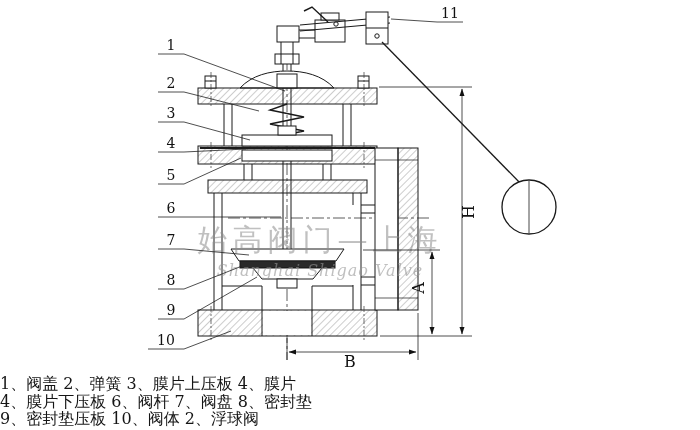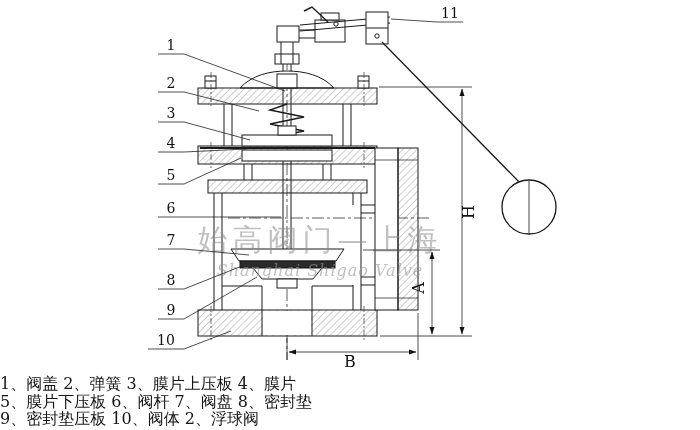--- a/index.html
+++ b/index.html
@@ -212,17 +212,17 @@
     <text class="num" x="171" y="245" text-anchor="middle">7</text>
     <text class="num" x="171" y="285" text-anchor="middle">8</text>
     <text class="num" x="171" y="315" text-anchor="middle">9</text>
     <text class="num" x="166" y="345" text-anchor="middle">10</text>
     <text class="num" x="450" y="18" text-anchor="middle">11</text>
   </g>
 </svg>
 
   <div class="legend">
     <div>1、阀盖 2、弹簧 3、膜片上压板 4、膜片</div>
-    <div>5、膜片下压板 6、阀杆 7、阀盘 8、密封垫</div>
+    <div>4、膜片下压板 6、阀杆 7、阀盘 8、密封垫</div>
     <div>9、密封垫压板 10、阀体 2、浮球阀</div>
   </div>
 
 </div>
 
 </body></html>

